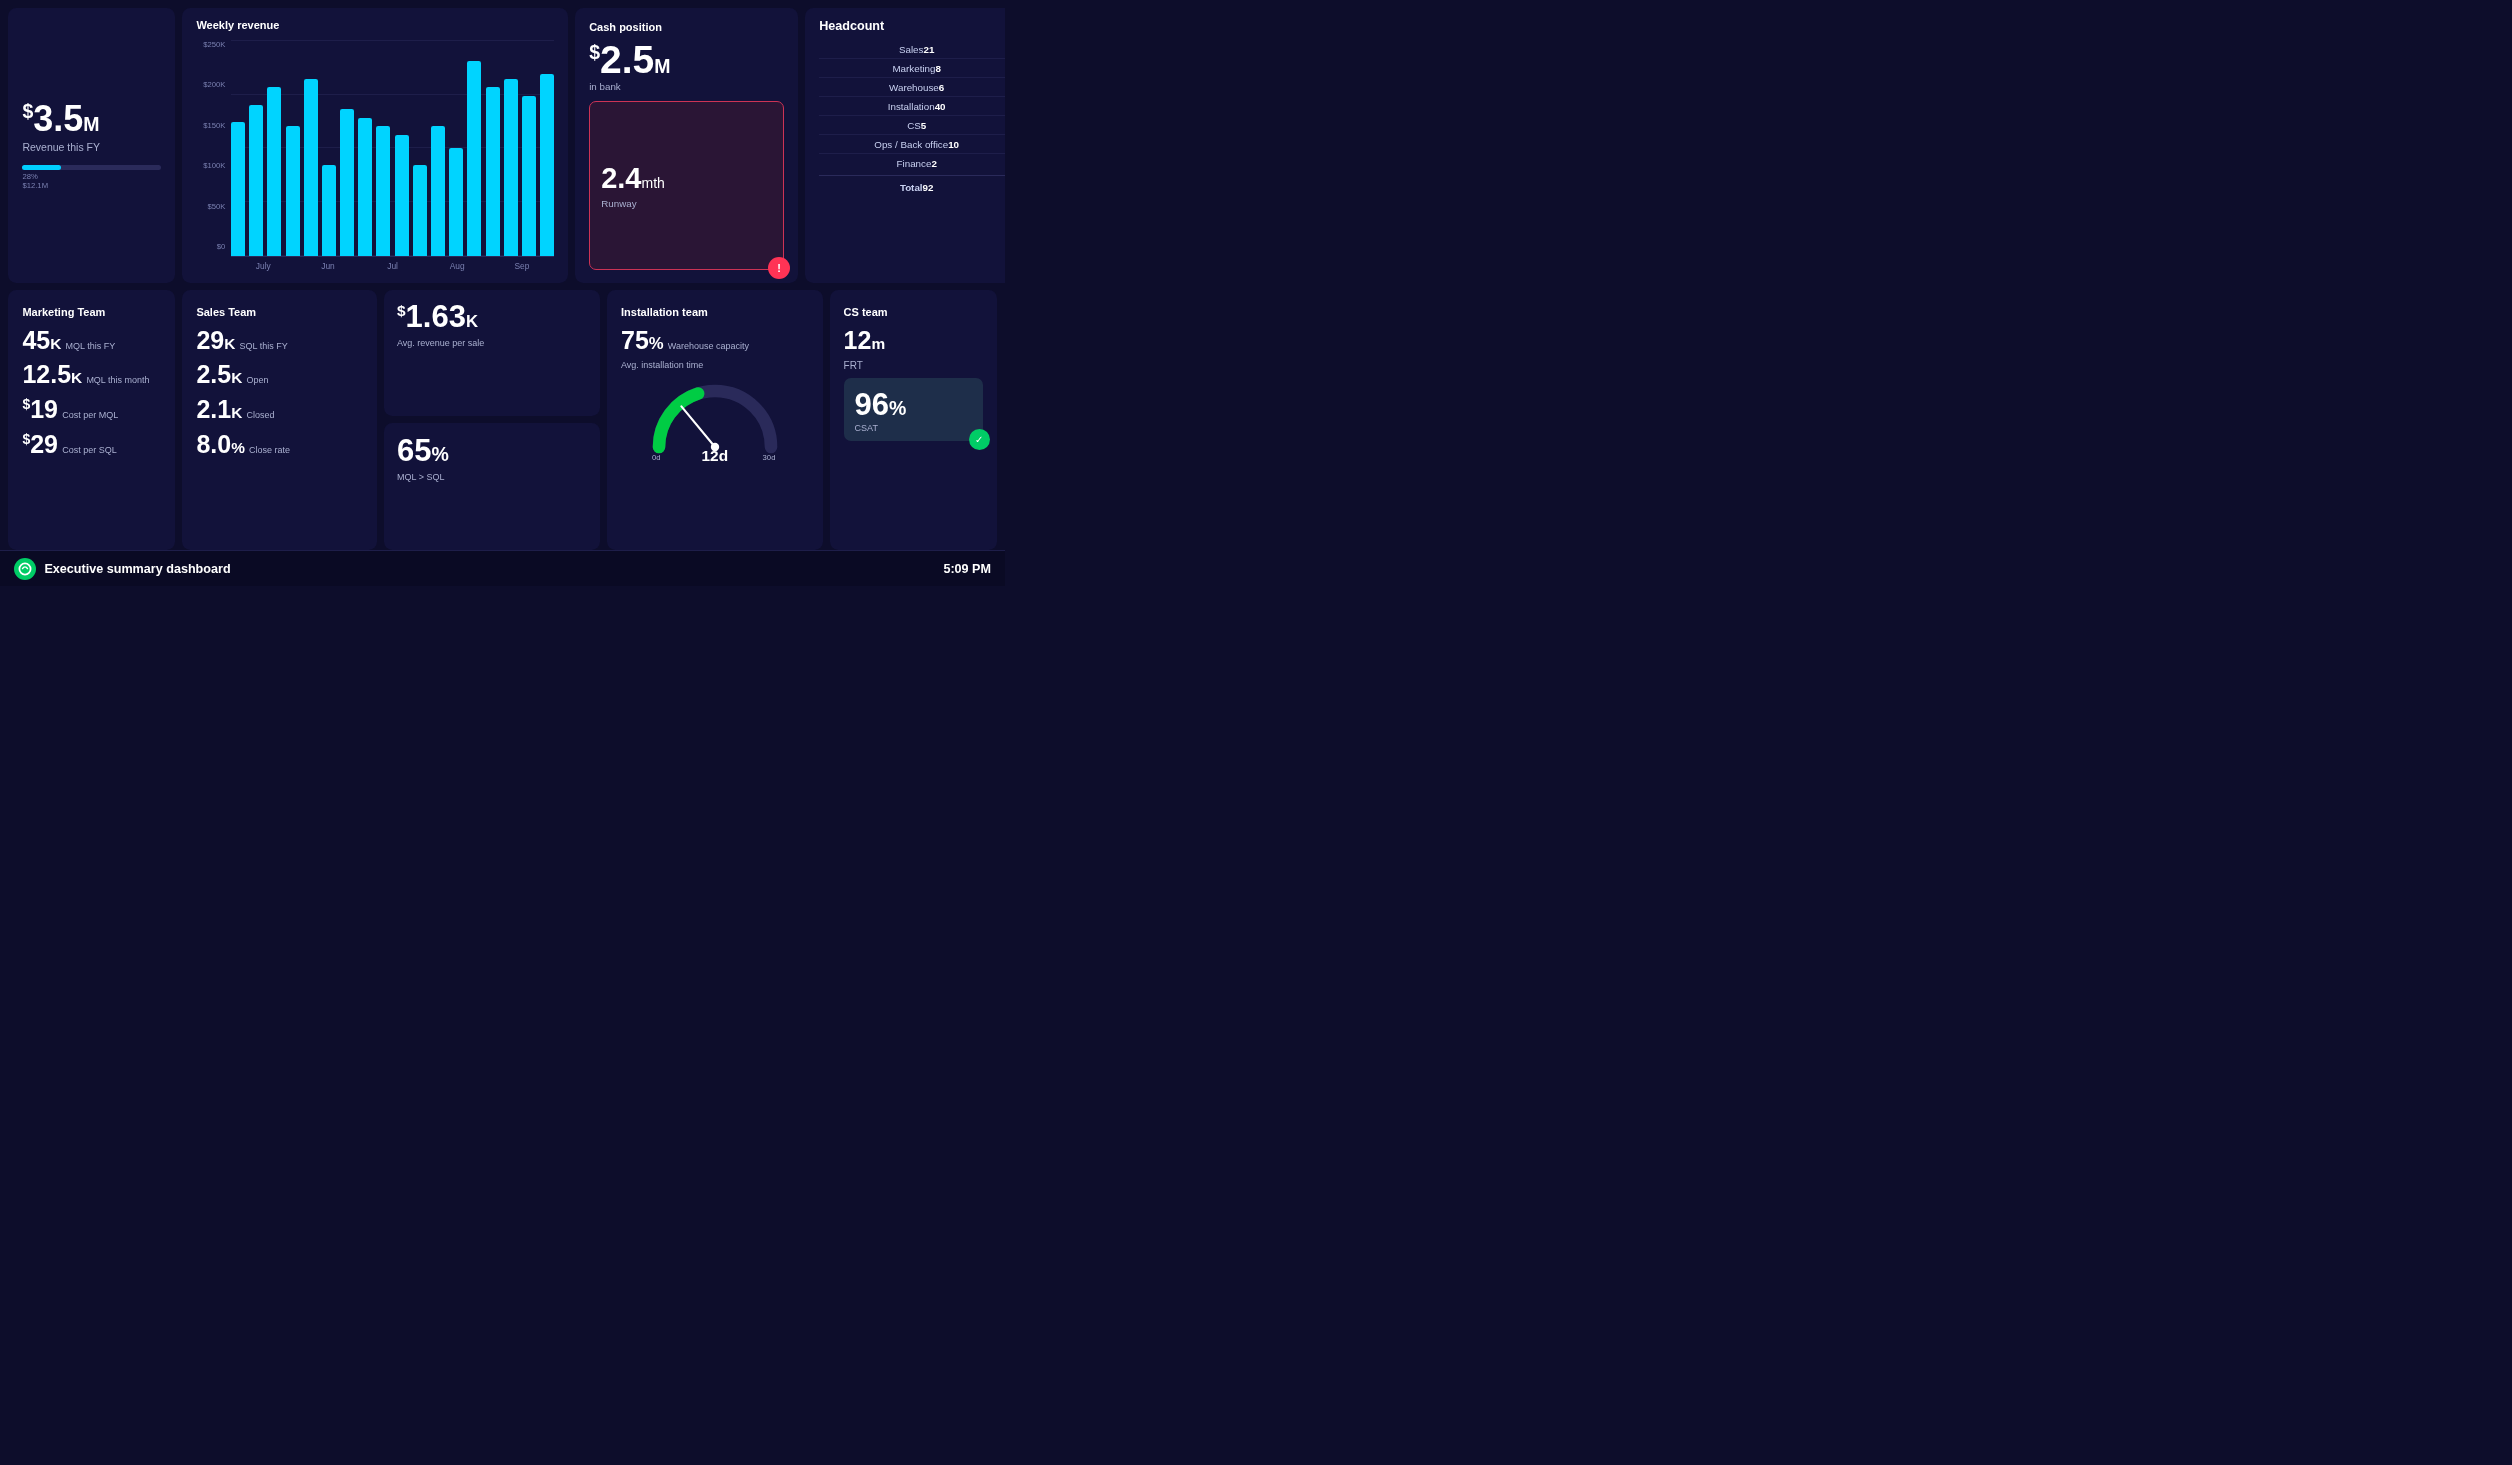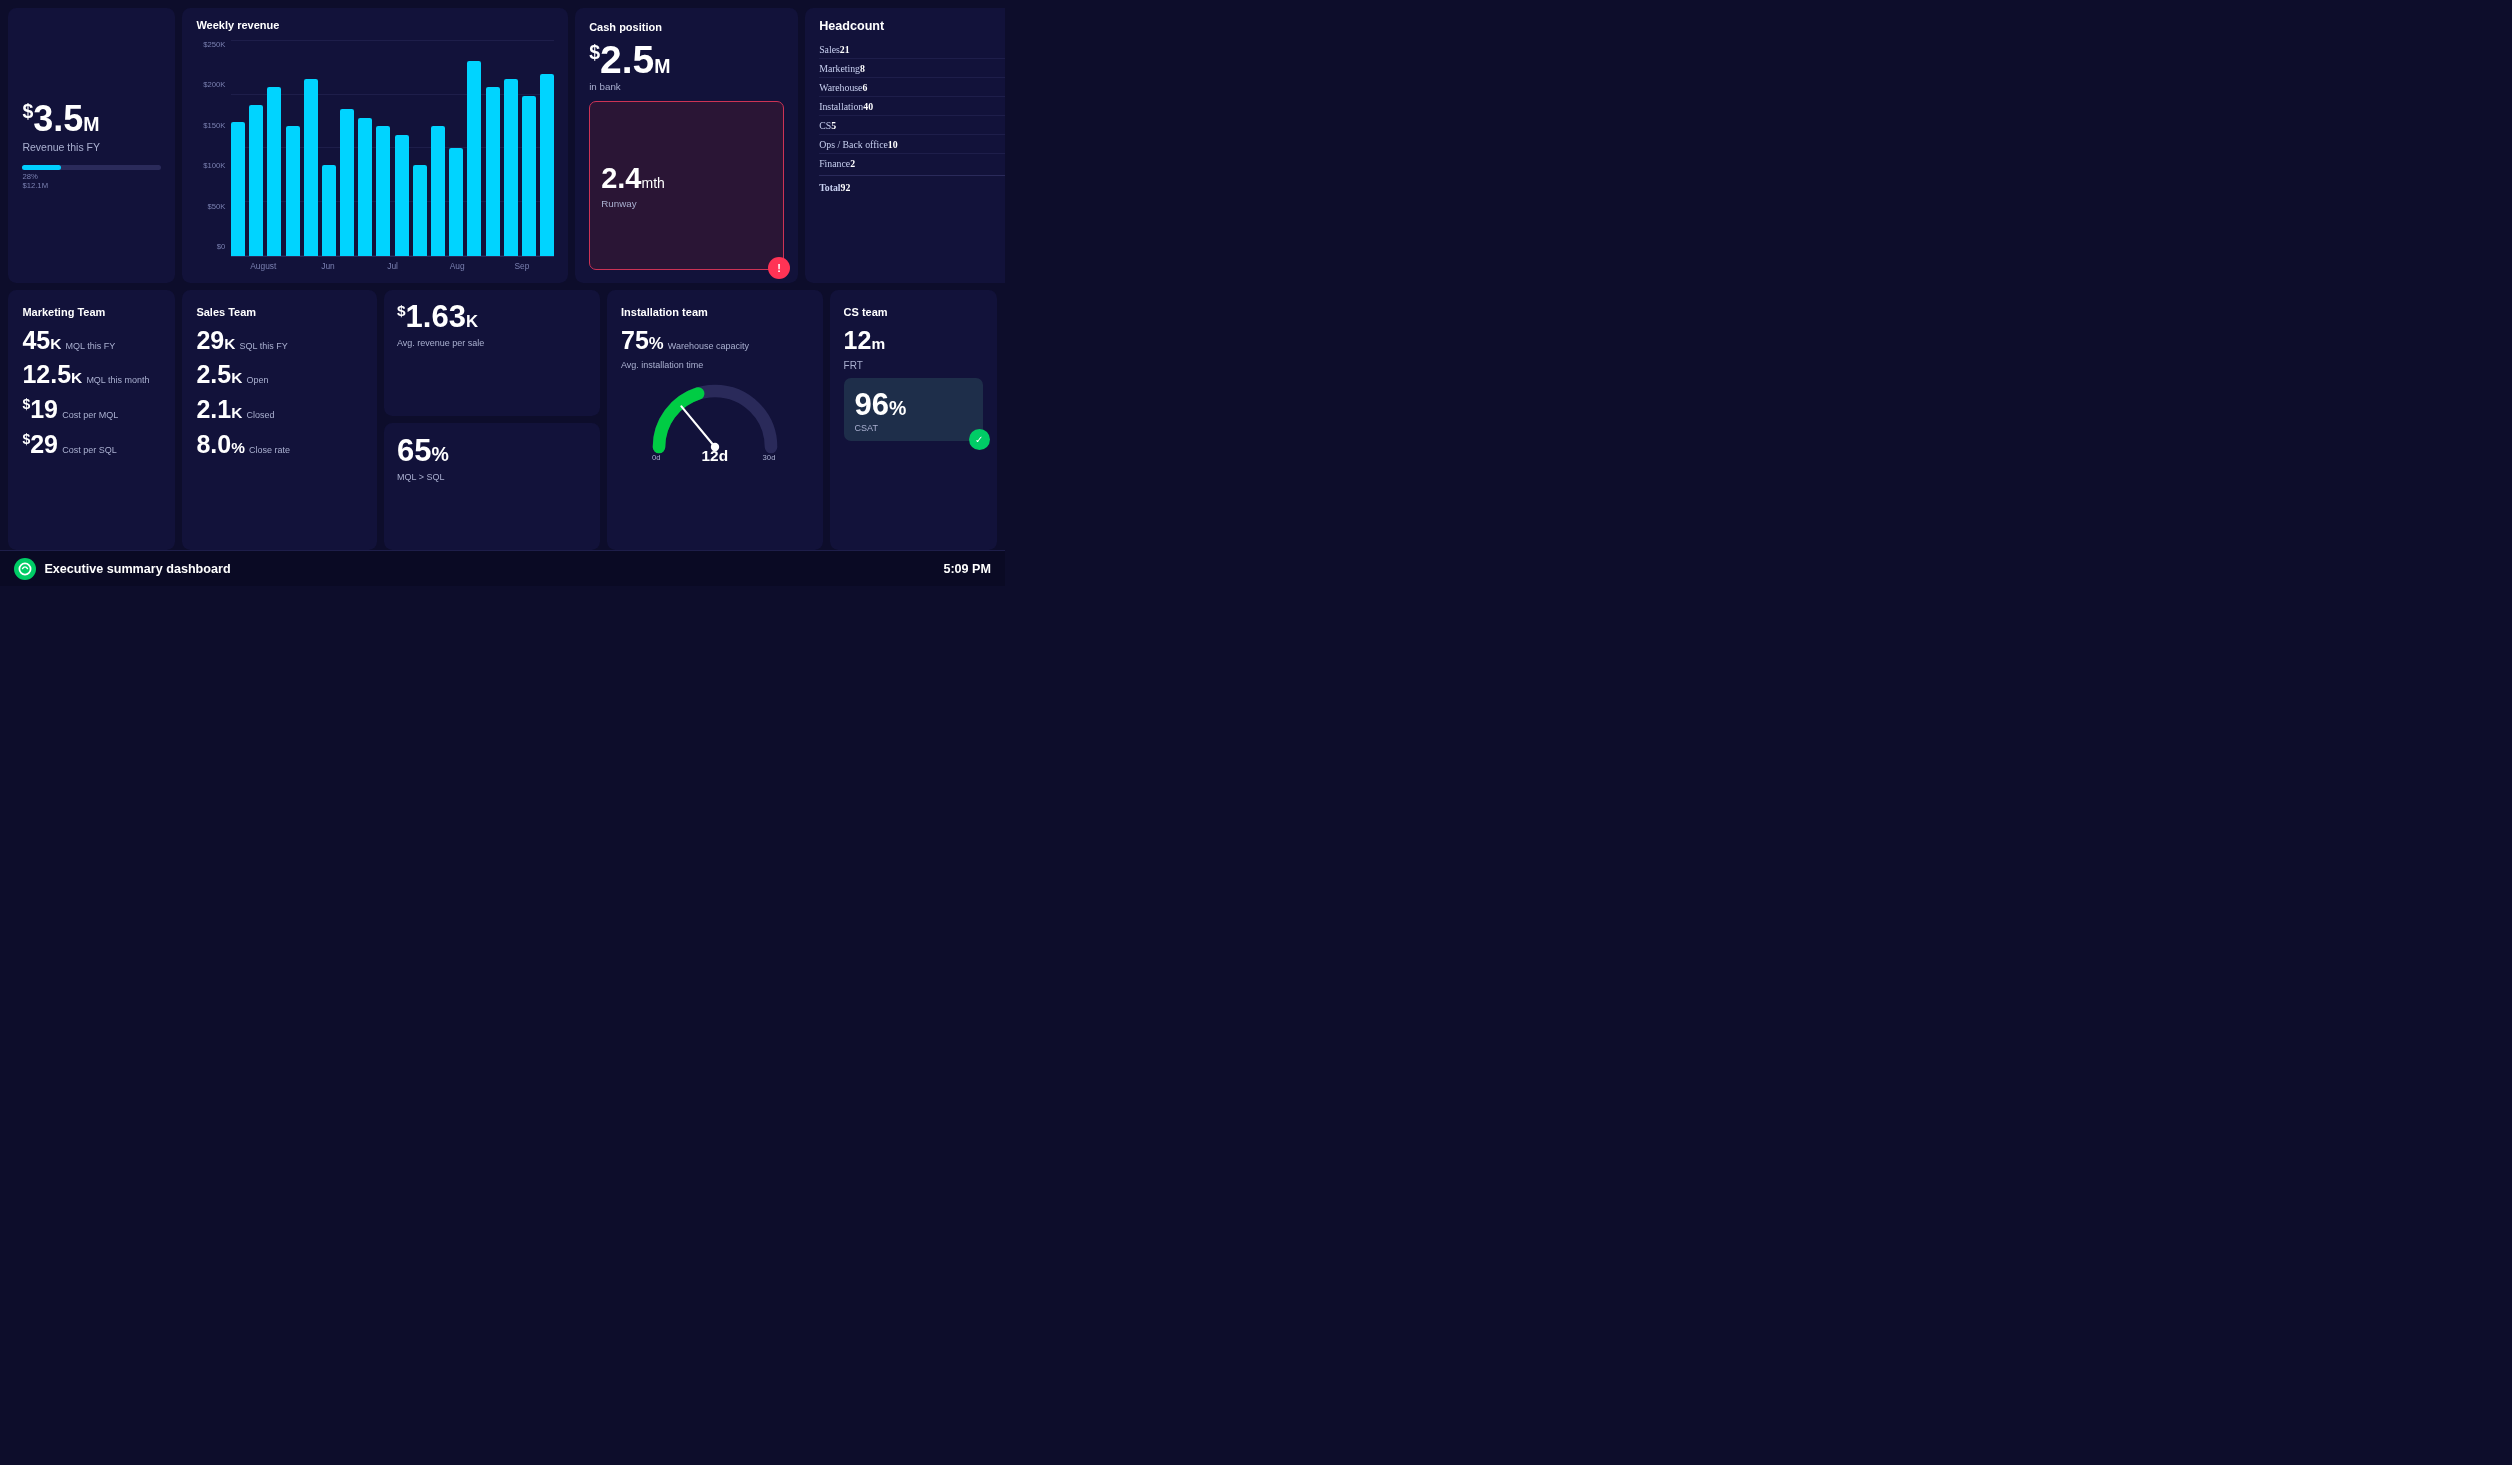--- a/index.html
+++ b/index.html
@@ -208,26 +208,25 @@
       grid-row: 1;
       padding: 11px 14px;
     }
     .headcount-title {
       font-size: 12.6px;
       font-weight: 700;
       margin-bottom: 7px;
     }
     .headcount-row {
       display: flex;
-      justify-content: flex-start;
+      justify-content: center;
       align-items: center;
       padding: 3.5px 0;
       font-size: 9.8px;
       border-bottom: 0.7px solid #1e1e4a;
-      font-family: Liberation Serif, serif;
     }
     .headcount-row:last-child { border-bottom: none; }
     .headcount-row.total {
       border-top: 0.7px solid #2a2a5a;
       border-bottom: none;
       margin-top: 2.8px;
       padding-top: 5.6px;
       font-weight: 700;
     }
     .headcount-name { color: #c8d0f0; }
@@ -430,21 +429,21 @@
                 <div class="bar" style="height: 42%;"></div>
                 <div class="bar" style="height: 60%;"></div>
                 <div class="bar" style="height: 50%;"></div>
                 <div class="bar" style="height: 90%;"></div>
                 <div class="bar" style="height: 78%;"></div>
                 <div class="bar" style="height: 82%;"></div>
                 <div class="bar" style="height: 74%;"></div>
                 <div class="bar" style="height: 84%;"></div>
               </div>
             <div class="x-axis" id="x-axis-container">
-                <div class="x-label">August</div>
+                <div class="x-label">July</div>
                 <div class="x-label">Jun</div>
                 <div class="x-label">Jul</div>
                 <div class="x-label">Aug</div>
                 <div class="x-label">Sep</div>
               </div>
           </div>
         </div>
       </div>
     </div>
 

